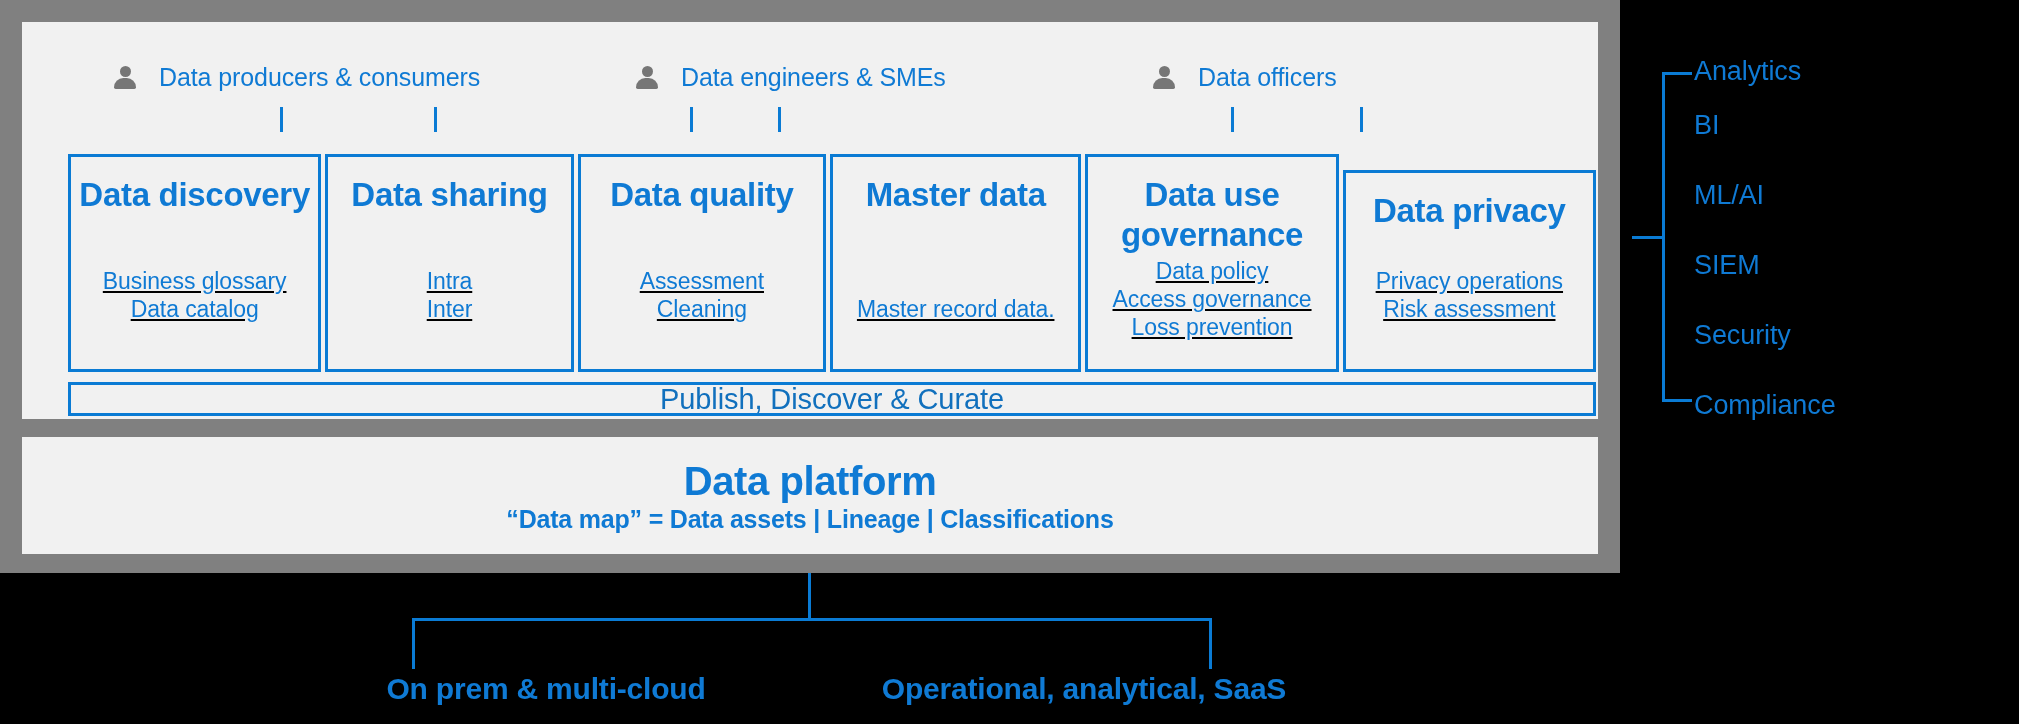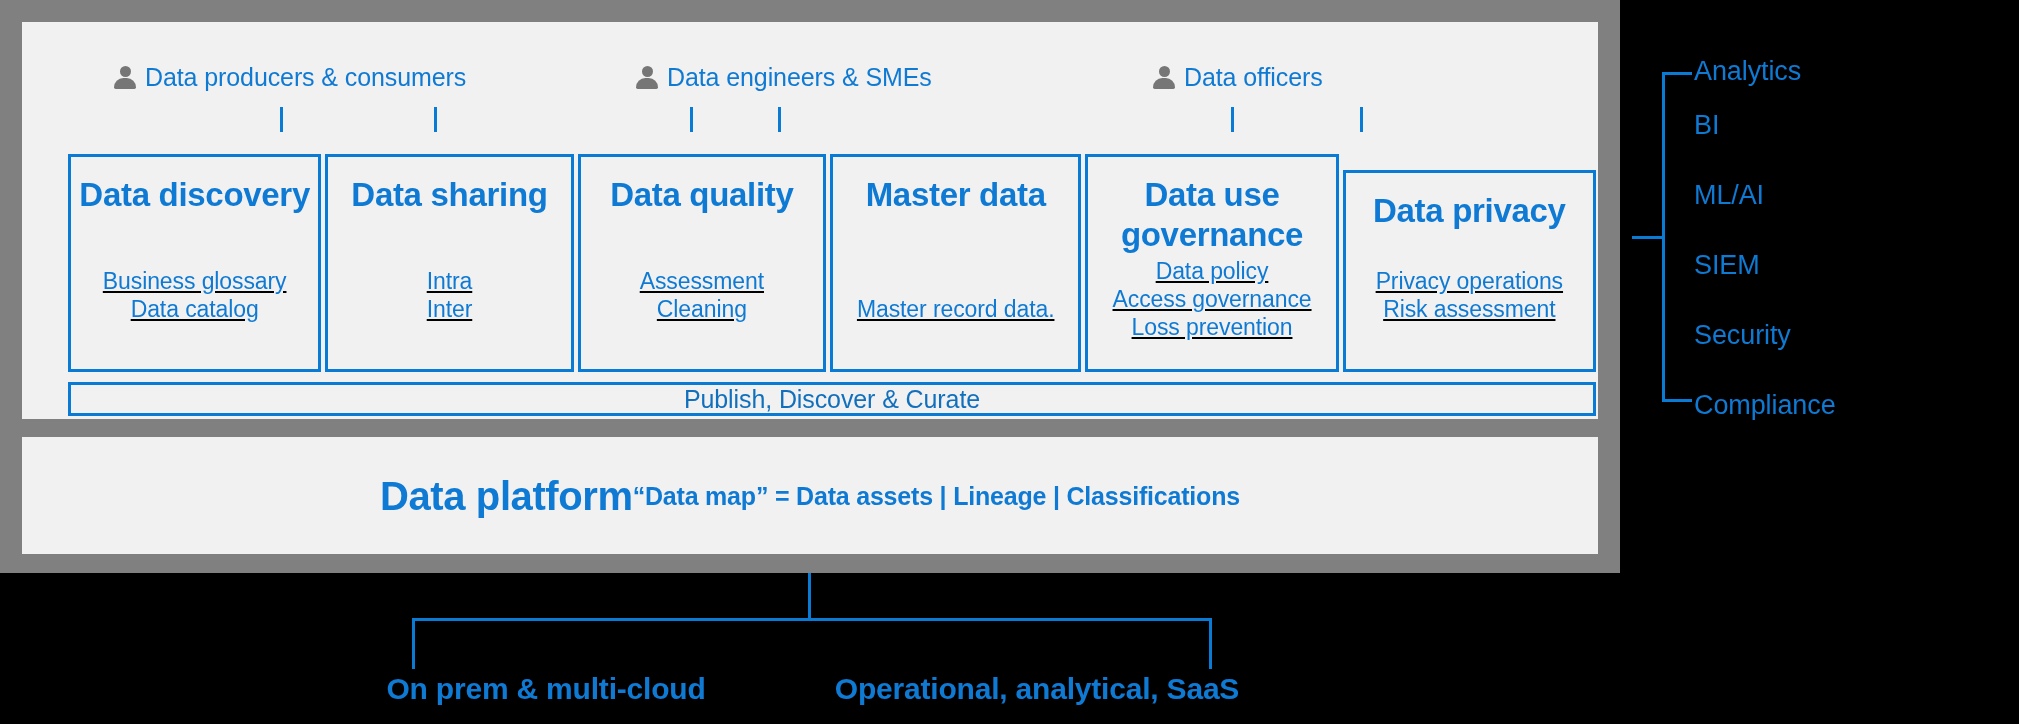--- a/index.html
+++ b/index.html
@@ -34,21 +34,21 @@
     height: 397px;
     background: #f1f1f1;
   }
 
   
   .persona {
     position: absolute;
     top: 42px;
     display: flex;
     align-items: center;
-    gap: 9px;
+    gap: 23px;
     white-space: nowrap;
   }
   .persona-icon {
     width: 22px;
     height: 24px;
     position: relative;
     flex: 0 0 auto;
   }
   .persona-icon .head {
     position: absolute;
@@ -133,34 +133,35 @@
     height: 34px;
     border: 3px solid #0a7bd4;
     box-sizing: border-box;
     display: flex;
     align-items: center;
     justify-content: center;
     background: #f1f1f1;
   }
   #publish-bar .label {
     color: #1170bd;
-    font-size: 25px;
+    font-size: 29px;
     line-height: 24px;
     letter-spacing: -0.1px;
   }
 
   
   #platform-panel {
     position: absolute;
     left: 22px;
     top: 437px;
     width: 1576px;
     height: 117px;
     background: #f1f1f1;
     display: flex;
+    flex-direction: column;
     align-items: center;
     justify-content: center;
   }
   #platform-title {
     color: #0f7ad4;
     font-size: 40px;
     font-weight: bold;
     line-height: 46px;
     letter-spacing: -0.4px;
   }
@@ -382,14 +383,14 @@
   <div class="consumer-item" style="top:342px;">Compliance</div>
 </div>
 
 <div id="deployment">
   <div class="drop"></div>
   <div class="rail"></div>
   <div class="leg-left"></div>
   <div class="leg-right"></div>
 
   <div class="deployment-label" style="left:546px;">On prem &amp; multi-cloud</div>
-  <div class="deployment-label" style="left:1037px;">Operational, analytical, SaaS</div>
+  <div class="deployment-label" style="left:1084px;">Operational, analytical, SaaS</div>
 </div>
 
 </body></html>

